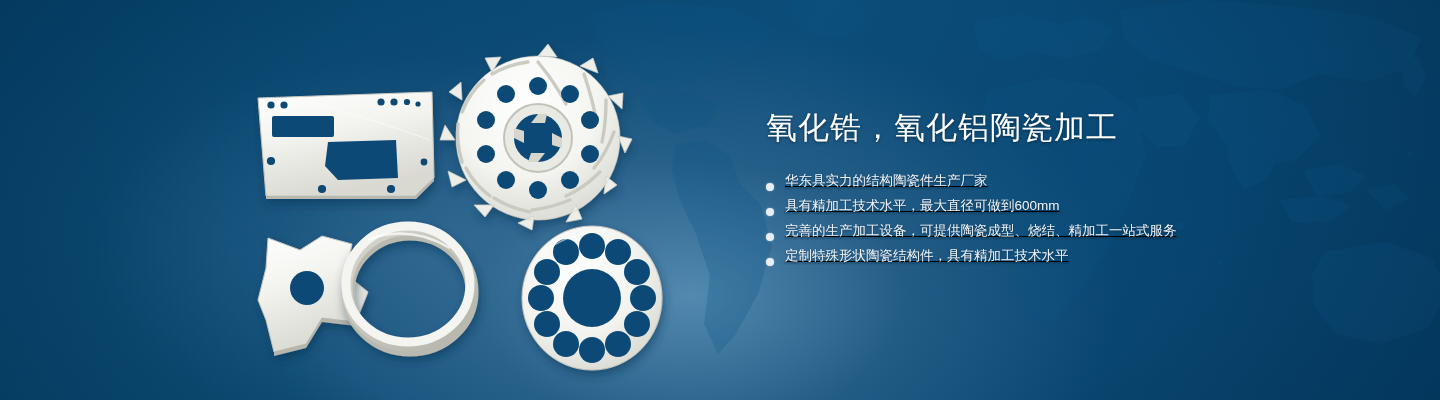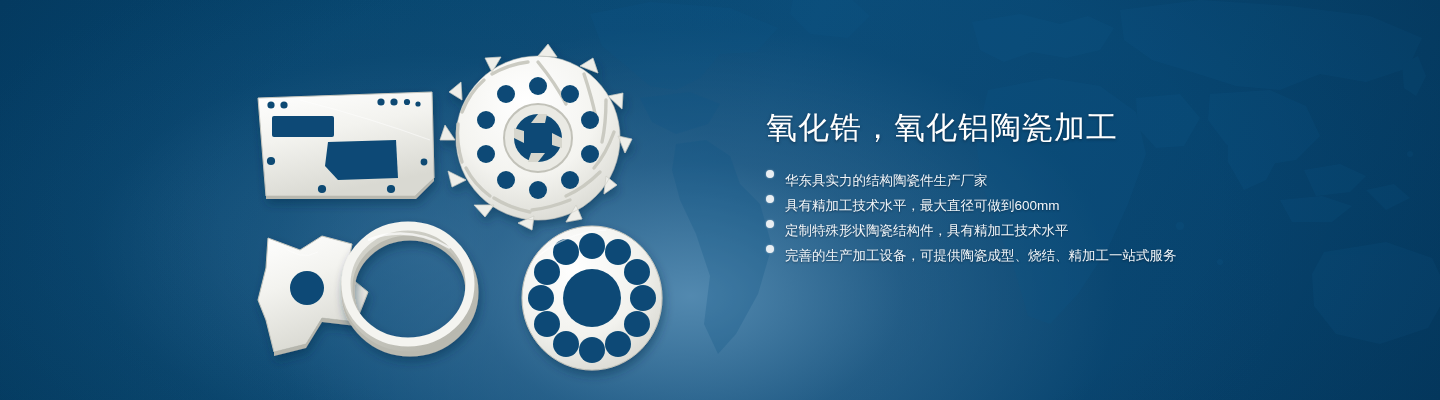--- a/index.html
+++ b/index.html
@@ -58,23 +58,24 @@
     text-shadow: 0 1px 3px rgba(0,20,40,0.55);
   }
   .bullet-list {
     list-style: none;
     margin: 0;
     padding: 0;
     margin-top: 22px;
   }
   .bullet-item {
     display: flex;
-    align-items: flex-start;
+    align-items: flex-end;
     height: 21px;
     margin-bottom: 4px;
+    text-decoration: underline;
   }
   .bullet-dot {
     flex: 0 0 auto;
     width: 8px;
     height: 8px;
     border-radius: 50%;
     background: #e9eef2;
     margin-right: 11px;
     box-shadow: 0 0 2px rgba(255,255,255,0.5);
   }
@@ -292,22 +293,22 @@
       <li class="bullet-item">
         <span class="bullet-dot"></span>
         <span class="bullet-text">华东具实力的结构陶瓷件生产厂家</span>
       </li>
       <li class="bullet-item">
         <span class="bullet-dot"></span>
         <span class="bullet-text">具有精加工技术水平，最大直径可做到600mm</span>
       </li>
       <li class="bullet-item">
         <span class="bullet-dot"></span>
-        <span class="bullet-text">定制特殊形状陶瓷结构件，具有精加工技术水平</span>
+        <span class="bullet-text">完善的生产加工设备，可提供陶瓷成型、烧结、精加工一站式服务</span>
       </li>
       <li class="bullet-item">
         <span class="bullet-dot"></span>
-        <span class="bullet-text">完善的生产加工设备，可提供陶瓷成型、烧结、精加工一站式服务</span>
+        <span class="bullet-text">定制特殊形状陶瓷结构件，具有精加工技术水平</span>
       </li>
     </ul>
   </div>
 
 </div>
 
 </body></html>

